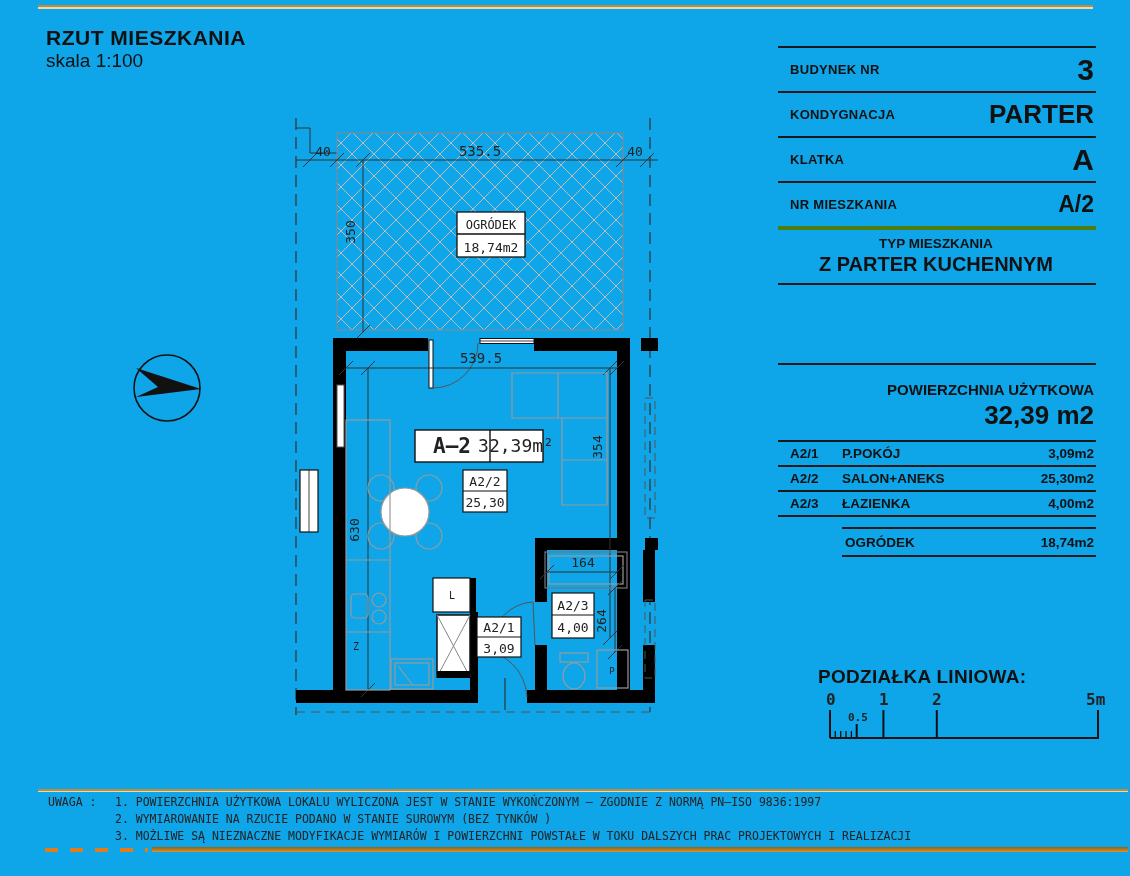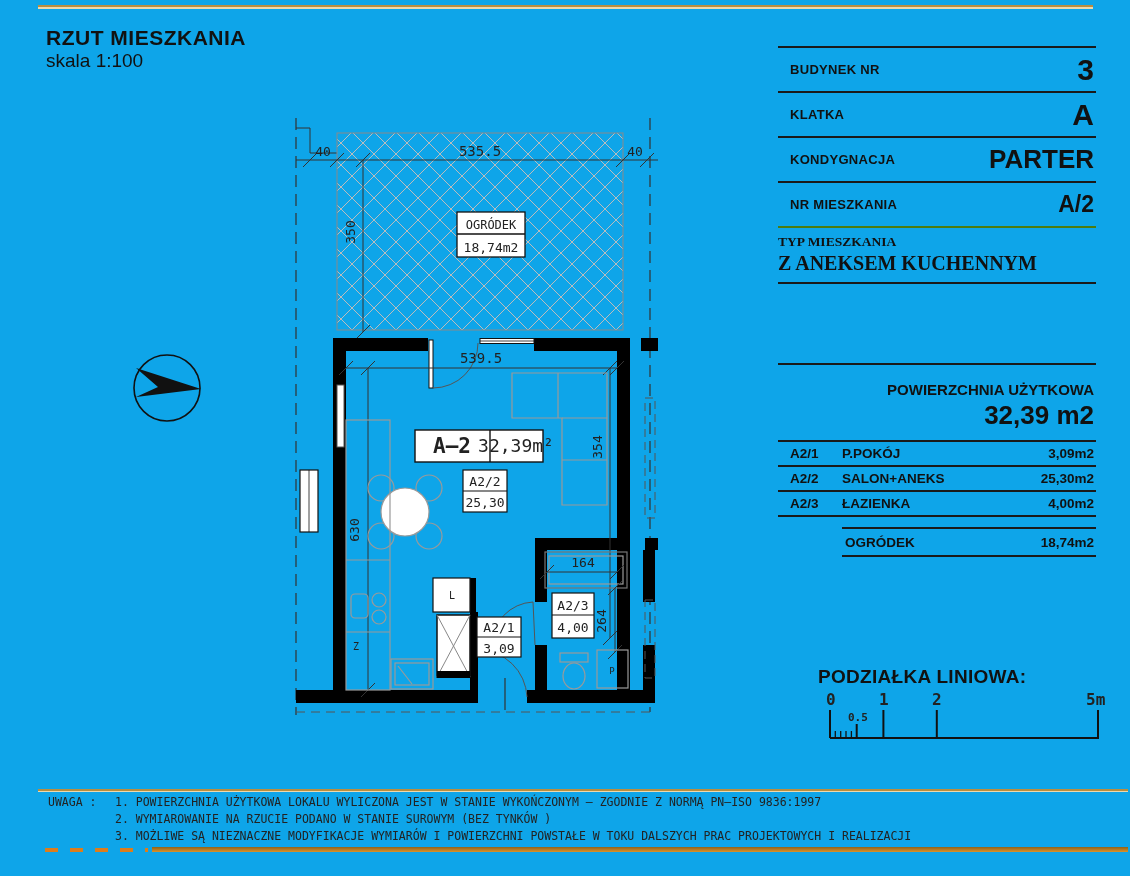--- a/index.html
+++ b/index.html
@@ -15,21 +15,21 @@
   .title{position:absolute;left:46px;top:26px;font-size:21px;font-weight:bold;letter-spacing:.5px;}
   .subtitle{position:absolute;left:46px;top:50px;font-size:19px;}
   
   .panel{position:absolute;left:778px;top:46px;width:318px;}
   .info-row{display:flex;justify-content:space-between;align-items:center;border-top:2px solid #1a1a1a;height:43px;gap:48px;}
   .info-row .lbl{font-size:13px;font-weight:bold;padding-left:12px;letter-spacing:.3px;}
   .info-row .val{font-weight:bold;padding-right:2px;}
   .v-big{font-size:30px;}
   .v-mid{font-size:26px;}
   .v-sm{font-size:23px;}
-  .type-block{border-top:2px solid #4d7c0f;border-bottom:2px solid #1a1a1a;padding:6px 2px 8px 0;text-align:left;font-family:Liberation Serif, serif;}
+  .type-block{border-top:4px solid #4d7c0f;border-bottom:2px solid #1a1a1a;padding:6px 2px 8px 0;text-align:center;}
   .type-cap{font-size:13.5px;font-weight:bold;margin-bottom:2px;}
   .type-line{font-size:20px;font-weight:bold;line-height:22px;}
   .area-panel{position:absolute;left:778px;top:363px;width:318px;border-top:2px solid #1a1a1a;}
   .area-cap{font-size:15px;font-weight:bold;text-align:right;padding:16px 2px 0 0;}
   .area-total{font-size:26px;font-weight:bold;text-align:right;padding:2px 2px 0 0;}
   .area-rows{margin-top:9px;}
   .area-row{display:grid;grid-template-columns:64px 1fr auto;align-items:center;height:23px;border-top:2px solid #1a1a1a;}
   .area-row:last-child{border-bottom:2px solid #1a1a1a;}
   .area-row .code{font-size:13.5px;font-weight:bold;padding-left:12px;}
   .area-row .nm{font-size:13.5px;font-weight:bold;}
@@ -264,34 +264,34 @@
       <text x="573" y="632" font-size="13" text-anchor="middle">4,00</text>
     </g>
   </svg>
 
   <div class="panel">
     <div class="info-row">
       <span class="lbl">BUDYNEK NR</span>
       <span class="val v-big">3</span>
     </div>
     <div class="info-row">
+      <span class="lbl">KONDYGNACJA</span>
+      <span class="val v-mid">PARTER</span>
+    </div>
+    <div class="info-row">
       <span class="lbl">KLATKA</span>
       <span class="val v-big">A</span>
-    </div>
-    <div class="info-row">
-      <span class="lbl">KONDYGNACJA</span>
-      <span class="val v-mid">PARTER</span>
     </div>
     <div class="info-row">
       <span class="lbl">NR MIESZKANIA</span>
       <span class="val v-sm">A/2</span>
     </div>
     <div class="type-block">
       <div class="type-cap">TYP MIESZKANIA</div>
-      <div class="type-line">Z ANEKSEM KUCHENNYM</div>
+      <div class="type-line">Z PARTER KUCHENNYM</div>
     </div>
   </div>
 
   <div class="area-panel">
     <div class="area-cap">POWIERZCHNIA UŻYTKOWA</div>
     <div class="area-total">32,39 m2</div>
     <div class="area-rows">
       <div class="area-row">
         <span class="code">A2/1</span>
         <span class="nm">P.POKÓJ</span>

